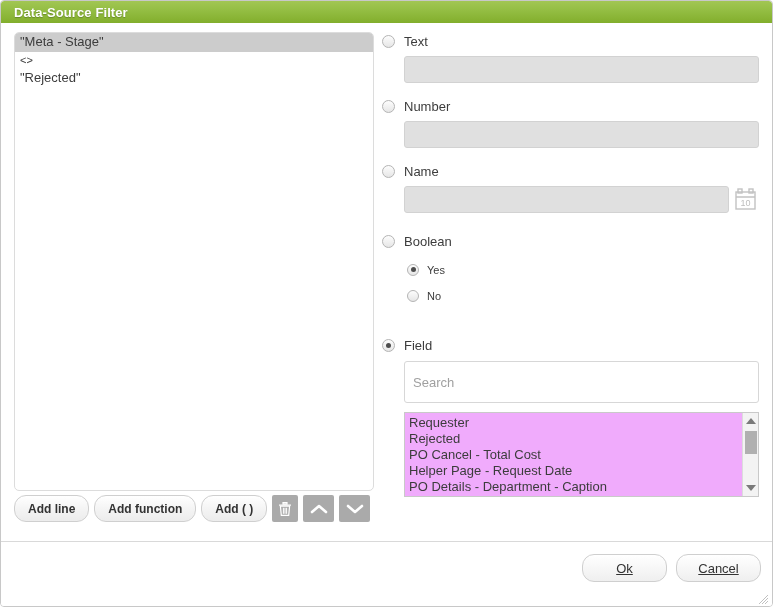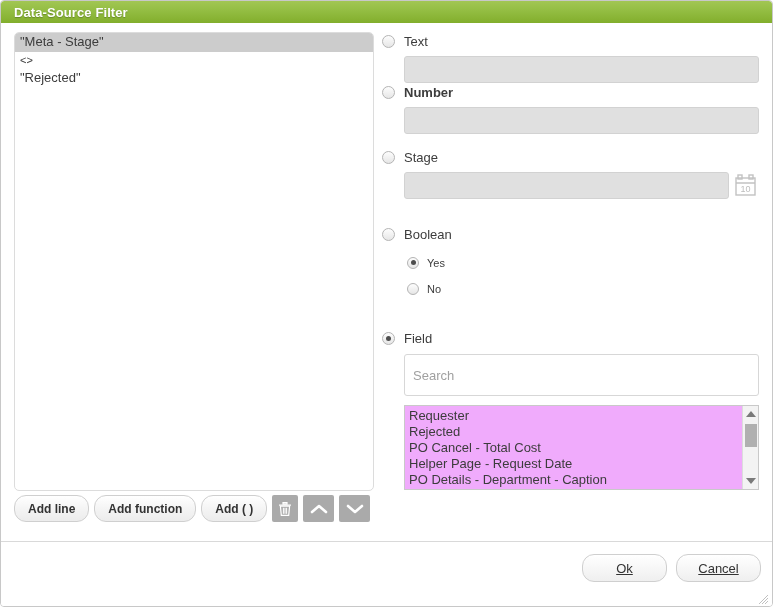--- a/index.html
+++ b/index.html
@@ -324,44 +324,44 @@
     </div>
 
     <div class="opts">
 
       <div class="opt-row">
         <span class="radio"></span>
         <span class="opt-label">Text</span>
       </div>
       <input class="field-input" type="text" disabled="" value="" style="">
 
-      <div class="opt-row" style="font-weight:bold;">
+      <div class="opt-row" style="margin-top:14px;">
         <span class="radio"></span>
         <span class="opt-label">Number</span>
       </div>
       <input class="field-input" type="text" disabled="" value="" style="">
 
       <div class="opt-row" style="margin-top:14px;">
         <span class="radio"></span>
-        <span class="opt-label">Stage</span>
+        <span class="opt-label">Name</span>
       </div>
       <div class="date-wrap">
         <input class="field-input" type="text" disabled="" value="" style="">
         <span class="cal-icon">
           <svg width="25" height="25" viewBox="0 0 25 25">
             <rect x="4" y="2" width="4" height="4" fill="none" stroke="#c2c2c2" stroke-width="1.4"></rect>
             <rect x="15" y="2" width="4" height="4" fill="none" stroke="#c2c2c2" stroke-width="1.4"></rect>
             <rect x="2" y="5" width="19" height="17" fill="none" stroke="#c2c2c2" stroke-width="1.4"></rect>
             <path d="M2 10h19" stroke="#c2c2c2" stroke-width="1.4"></path>
             <text x="11.5" y="19" font-family="Liberation Sans, sans-serif" font-size="9" fill="#bdbdbd" text-anchor="middle">10</text>
           </svg>
         </span>
       </div>
 
-      <div class="opt-row" style="margin-top:26px;">
+      <div class="opt-row" style="margin-top:19px;">
         <span class="radio"></span>
         <span class="opt-label">Boolean</span>
       </div>
       <div class="opt-row" style="margin:9px 0 0 25px;">
         <span class="radio sm checked"></span>
         <span class="opt-label sm">Yes</span>
       </div>
       <div class="opt-row" style="margin:7px 0 0 25px;">
         <span class="radio sm"></span>
         <span class="opt-label sm">No</span>

